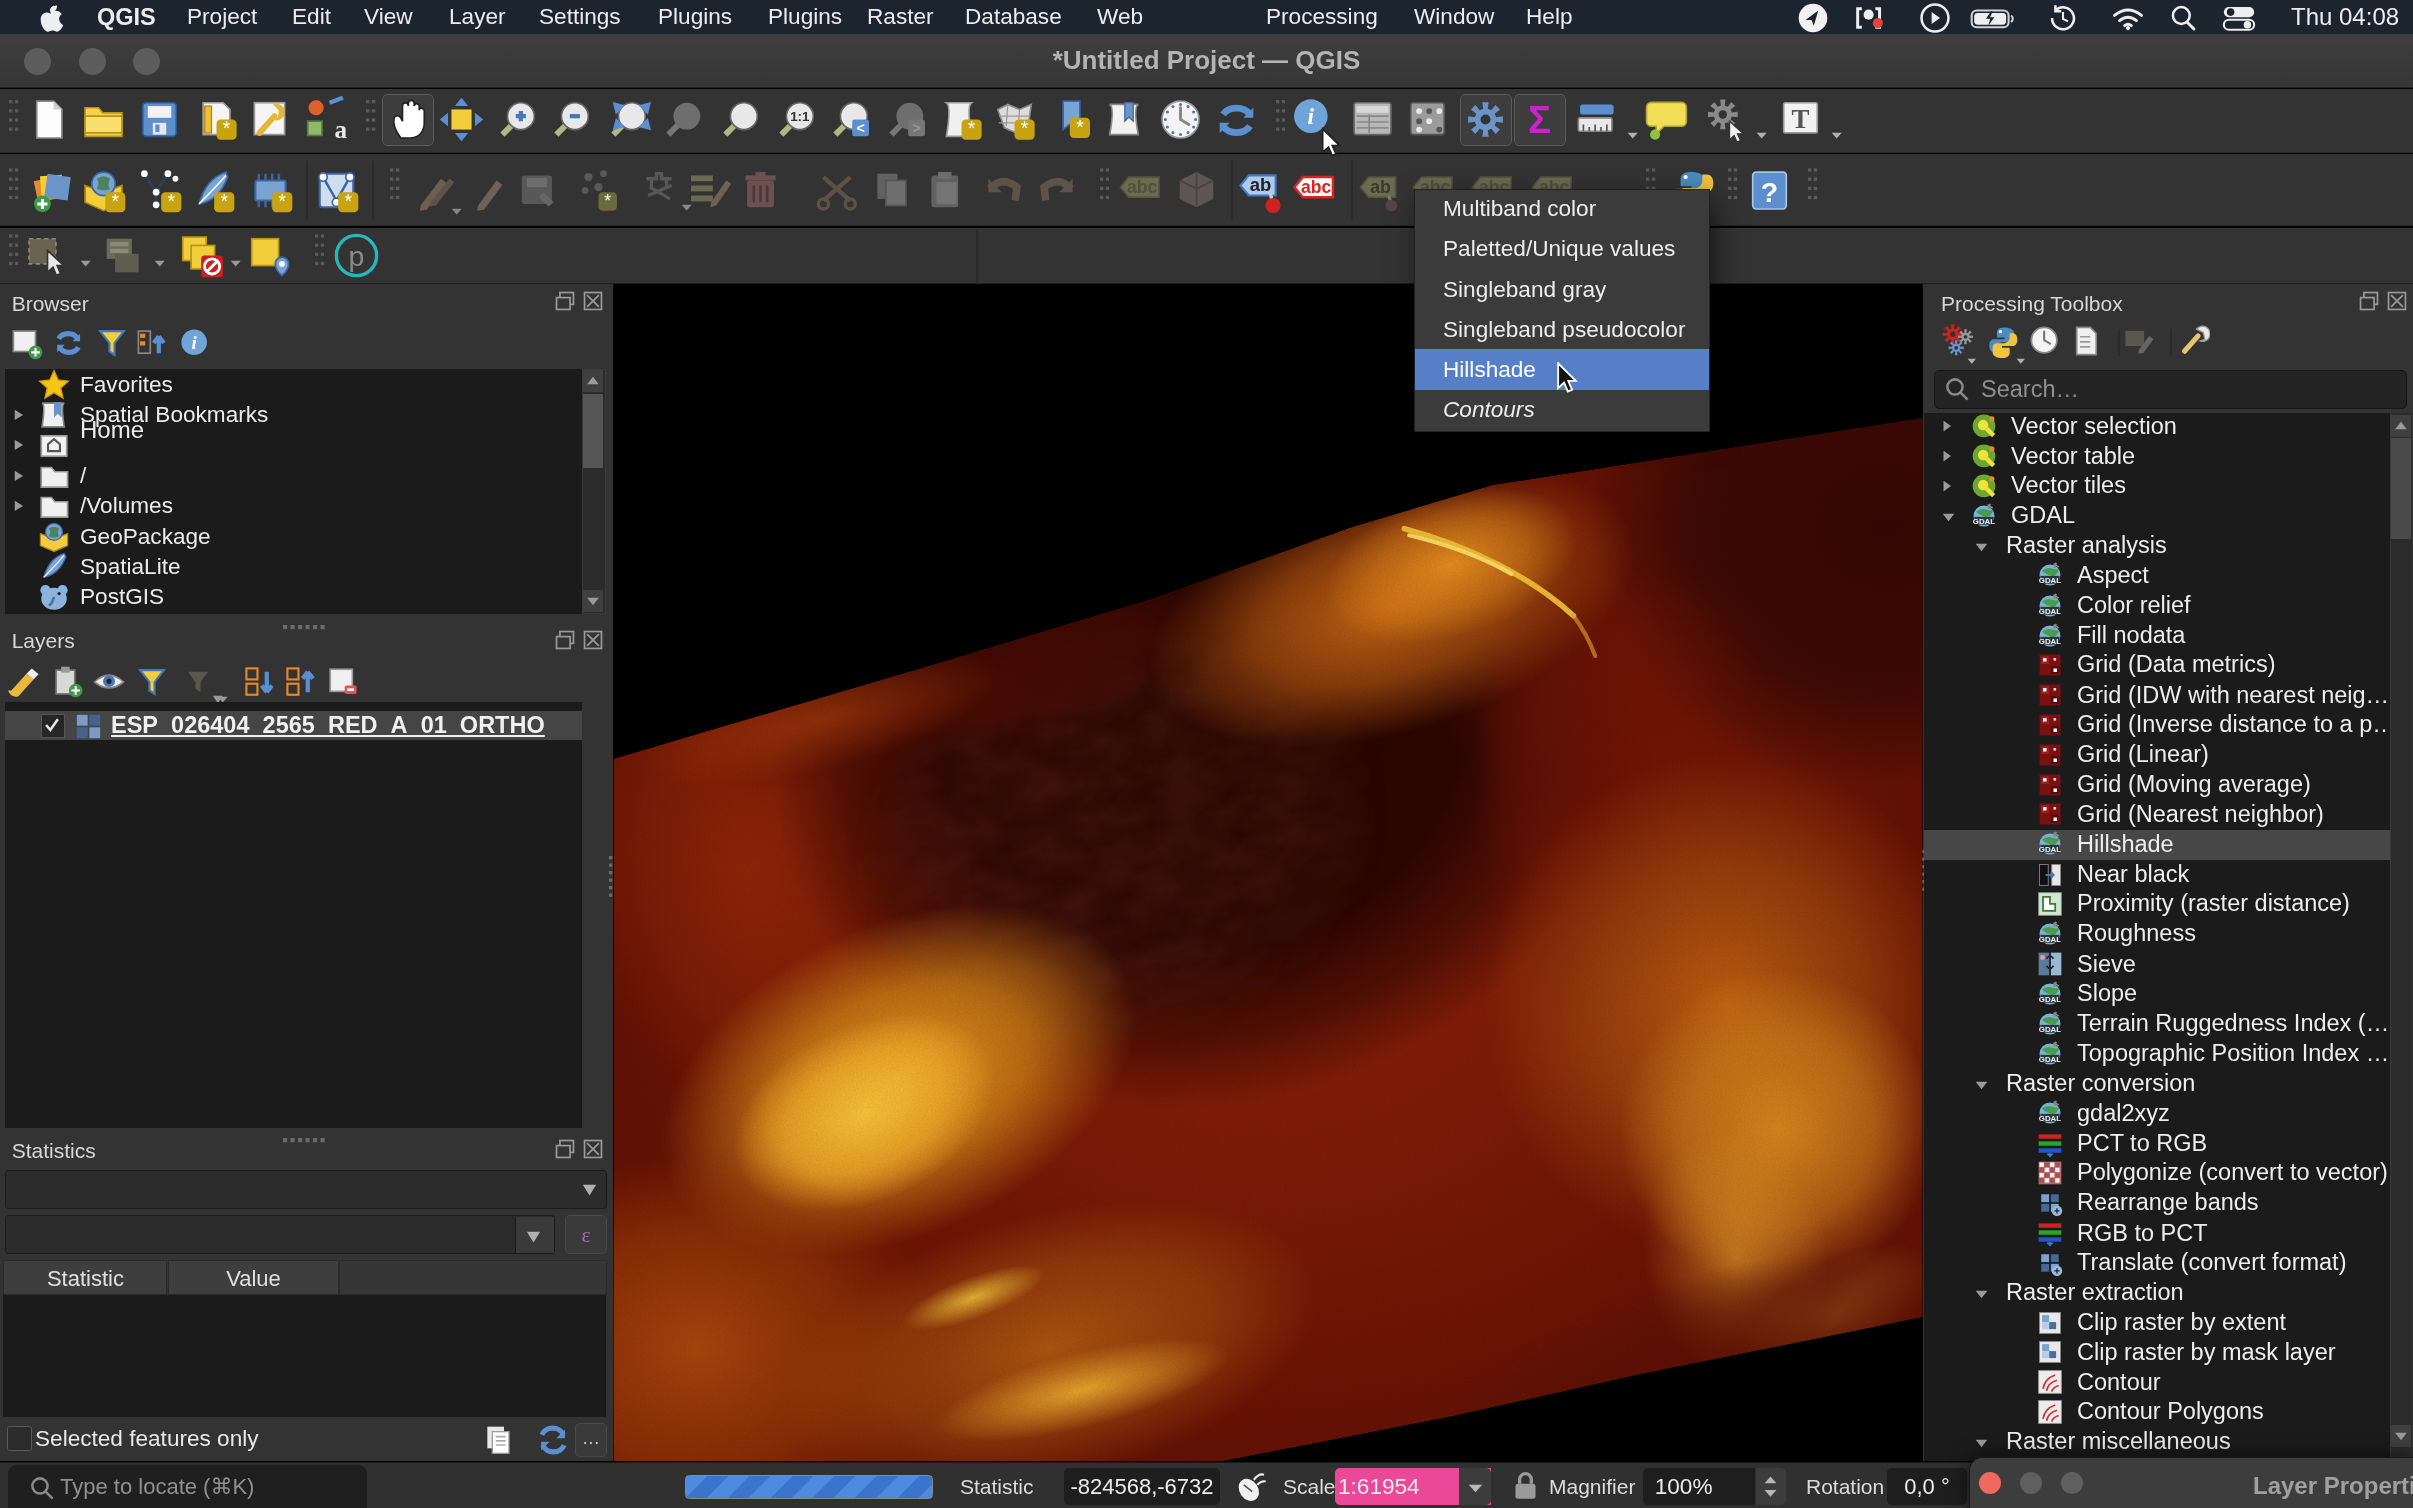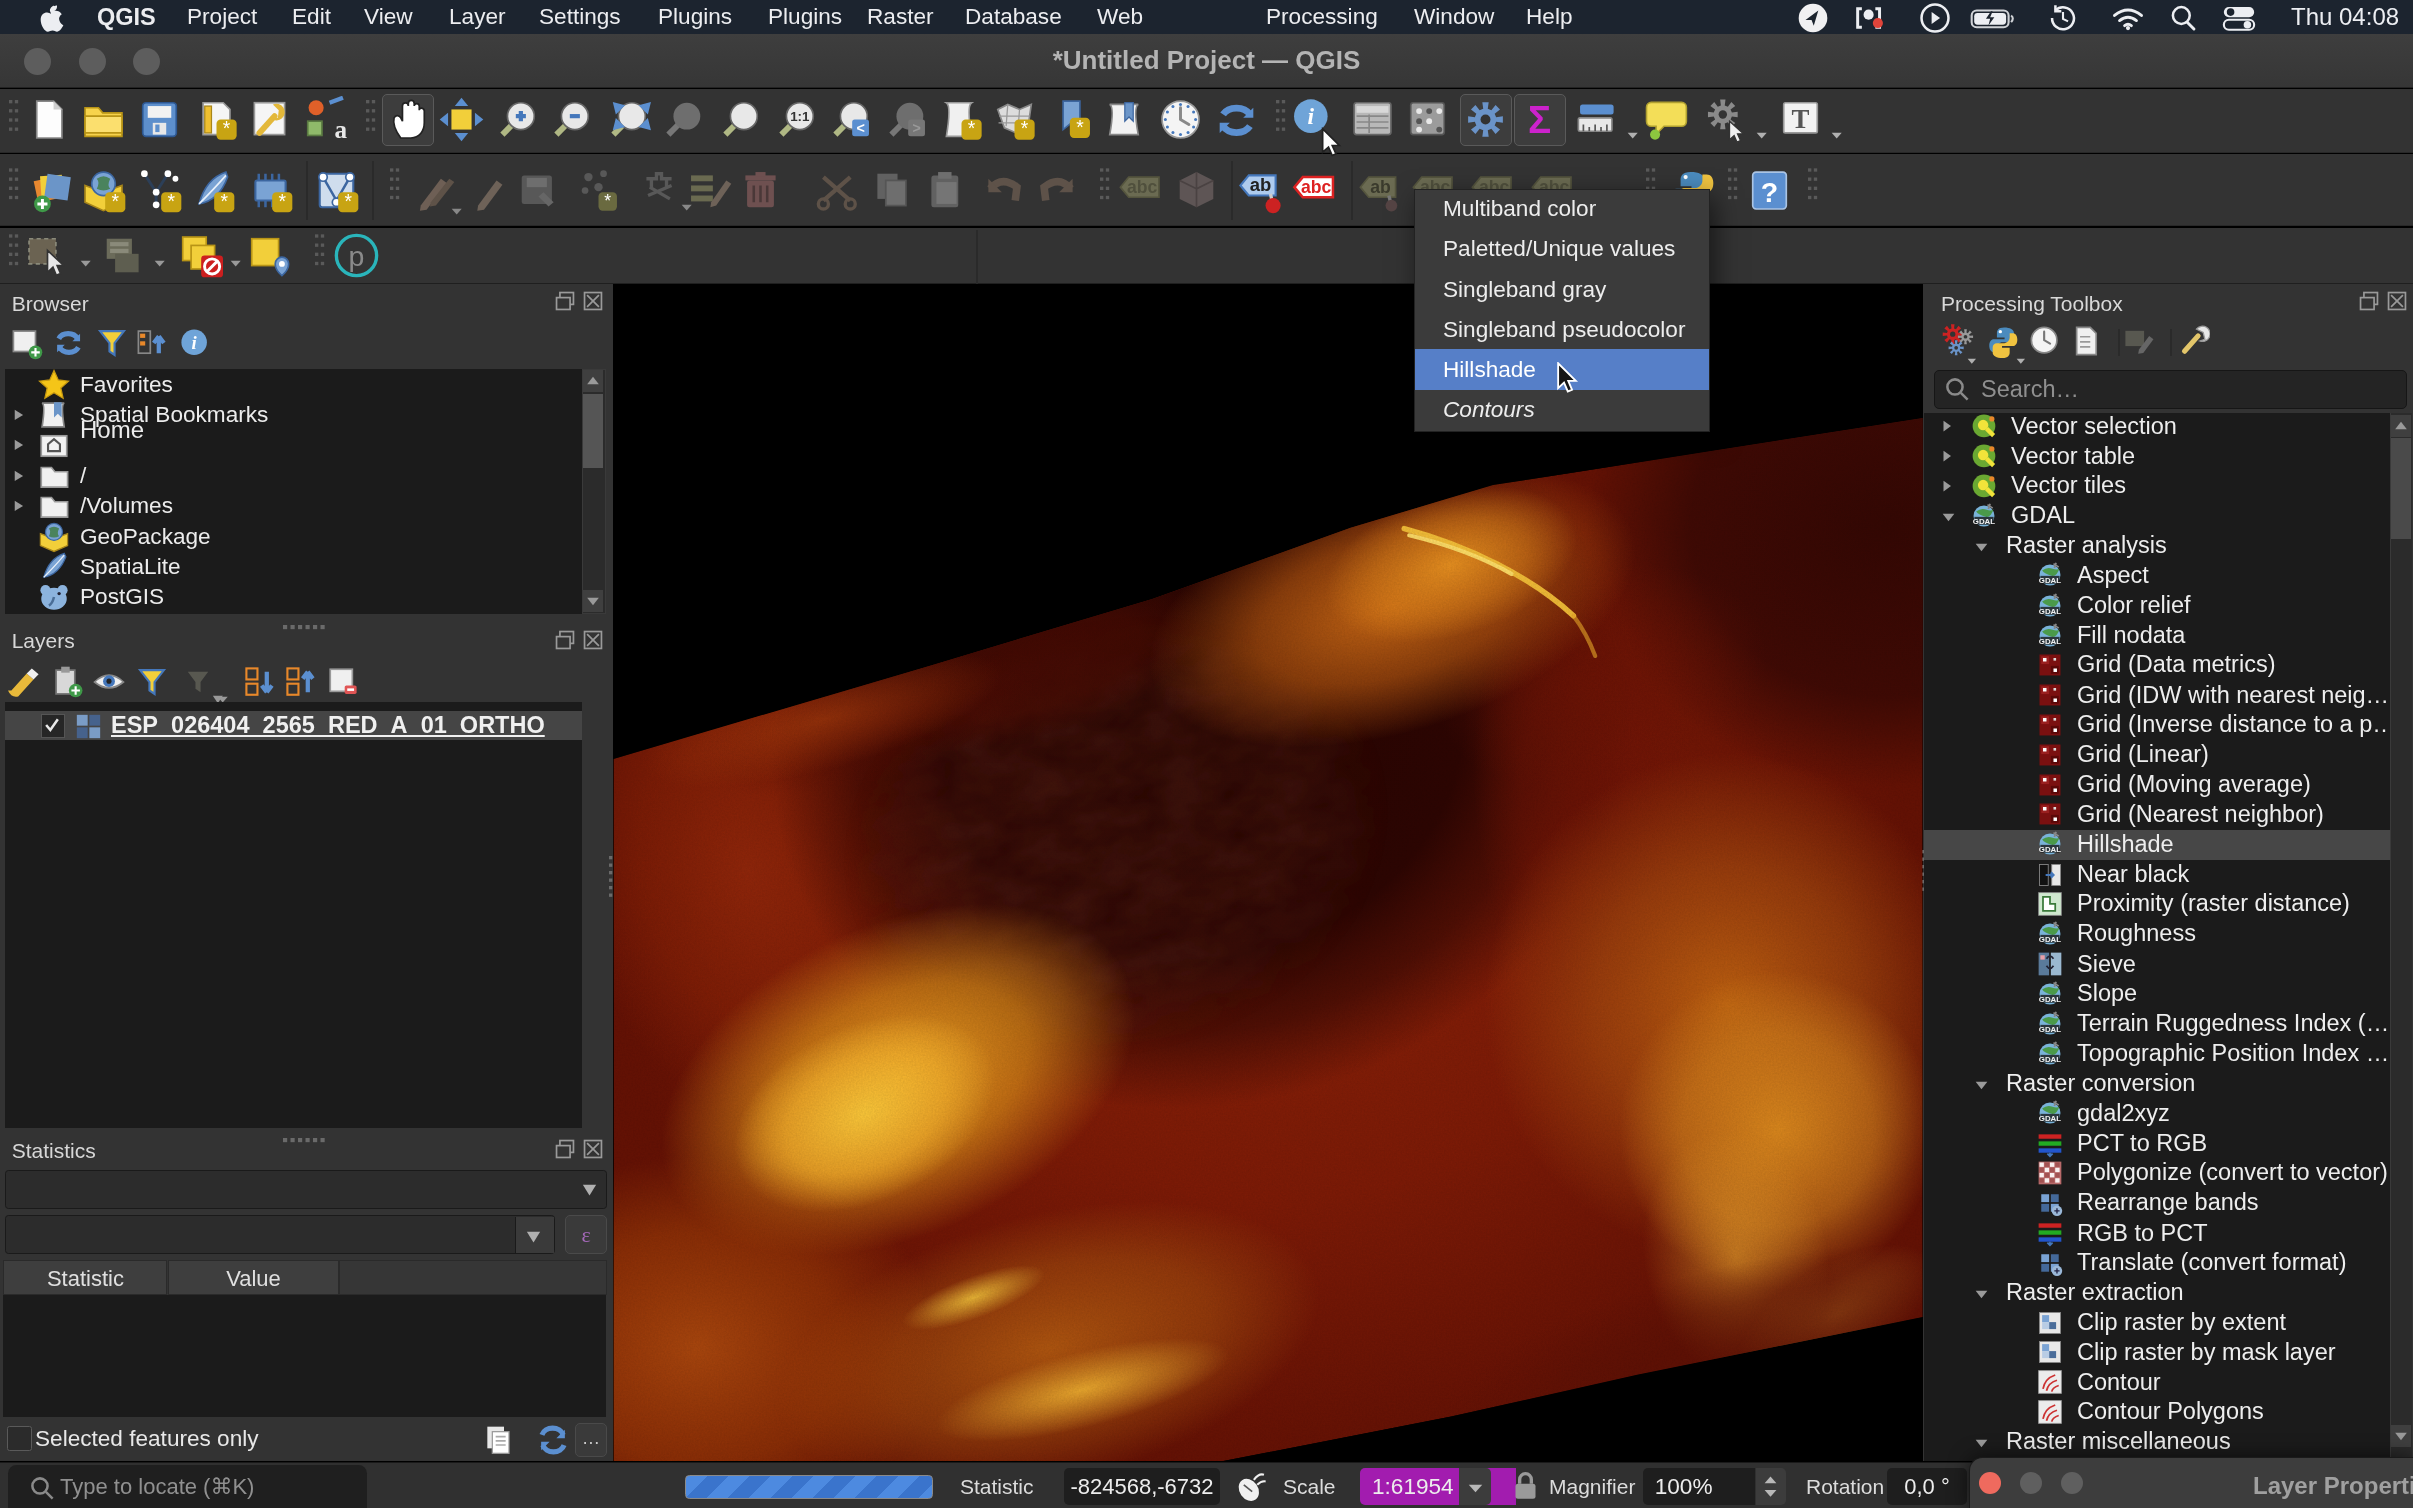--- a/index.html
+++ b/index.html
@@ -1350,21 +1350,21 @@
 <div style="position:absolute;left:60px;top:1465px;width:285px;height:44px;line-height:44px;font-size:22px;color:#909090;">Type to locate (⌘K)</div>
 <div style="position:absolute;left:685px;top:1475px;width:248px;height:23.5px;background:repeating-linear-gradient(135deg,#4d8ae0 0 15px,#3a74cc 15px 30px);border:1.7px solid #8a8a8a;border-radius:4.2px;"></div>
 <div style="position:absolute;left:960px;top:1465px;width:134px;height:44px;line-height:44px;font-size:21px;color:#dcdcdc;">Statistic</div>
 <div style="position:absolute;left:1064px;top:1468px;width:156px;height:37px;background:#1e1e1e;border-radius:5px;line-height:37px;text-align:center;font-size:22px;color:#ededed;">-824568,-6732</div>
 <div style="position:absolute;left:1232px;top:1468px;width:37px;height:37px;"><svg width="37" height="37" viewBox="0 0 44 44" style="">
       <ellipse cx="20" cy="26" rx="11" ry="14" fill="#f0f0f0" transform="rotate(-35 20 26)"></ellipse>
       <path d="M26 14 q6 -8 12 -6 M30 20 q5 -5 10 -4" stroke="#f0f0f0" stroke-width="2.5" fill="none"></path>
       <path d="M14 20 l10 8" stroke="#555" stroke-width="2"></path>
     </svg></div>
 <div style="position:absolute;left:1283px;top:1465px;width:84px;height:44px;line-height:44px;font-size:21px;color:#dcdcdc;">Scale</div>
-<div style="position:absolute;left:1335px;top:1468px;width:156px;height:37px;background:#a21caf;border-radius:5px 0 0 5px;line-height:37px;font-size:22.6px;color:#ededed;padding-left:12px;margin-left:25px;">1:61954</div>
+<div style="position:absolute;left:1335px;top:1468px;width:156px;height:37px;background:#ec4899;border-radius:5px 0 0 5px;line-height:37px;font-size:22.6px;color:#ededed;padding-left:3px;">1:61954</div>
 <div style="position:absolute;left:1459px;top:1468px;width:32px;height:37px;background:#3c3c3c;border-radius:0 5px 5px 0;"></div>
 <div style="position:absolute;left:1467px;top:1482px;width:17px;height:11px;"><svg width="17" height="11" viewBox="0 0 20 13" style="">
       <path d="M2 2 L18 2 L10 11 z" fill="#b8b8b8"></path>
     </svg></div>
 <div style="position:absolute;left:1513px;top:1470px;width:25px;height:34px;"><svg width="25" height="34" viewBox="0 0 30 40" style="">
       <rect x="3" y="16" width="24" height="18" rx="3" fill="#9a9a9a"></rect>
       <path d="M8 16 v-5 a7 7 0 0 1 14 0 v5" fill="none" stroke="#9a9a9a" stroke-width="4"></path>
     </svg></div>
 <div style="position:absolute;left:1549px;top:1465px;width:117px;height:44px;line-height:44px;font-size:21px;color:#dcdcdc;">Magnifier</div>
 <div style="position:absolute;left:1643px;top:1468px;width:112px;height:37px;background:#1e1e1e;border-radius:5px 0 0 5px;line-height:37px;font-size:22.6px;color:#ededed;padding-left:11.7px;">100%</div>

